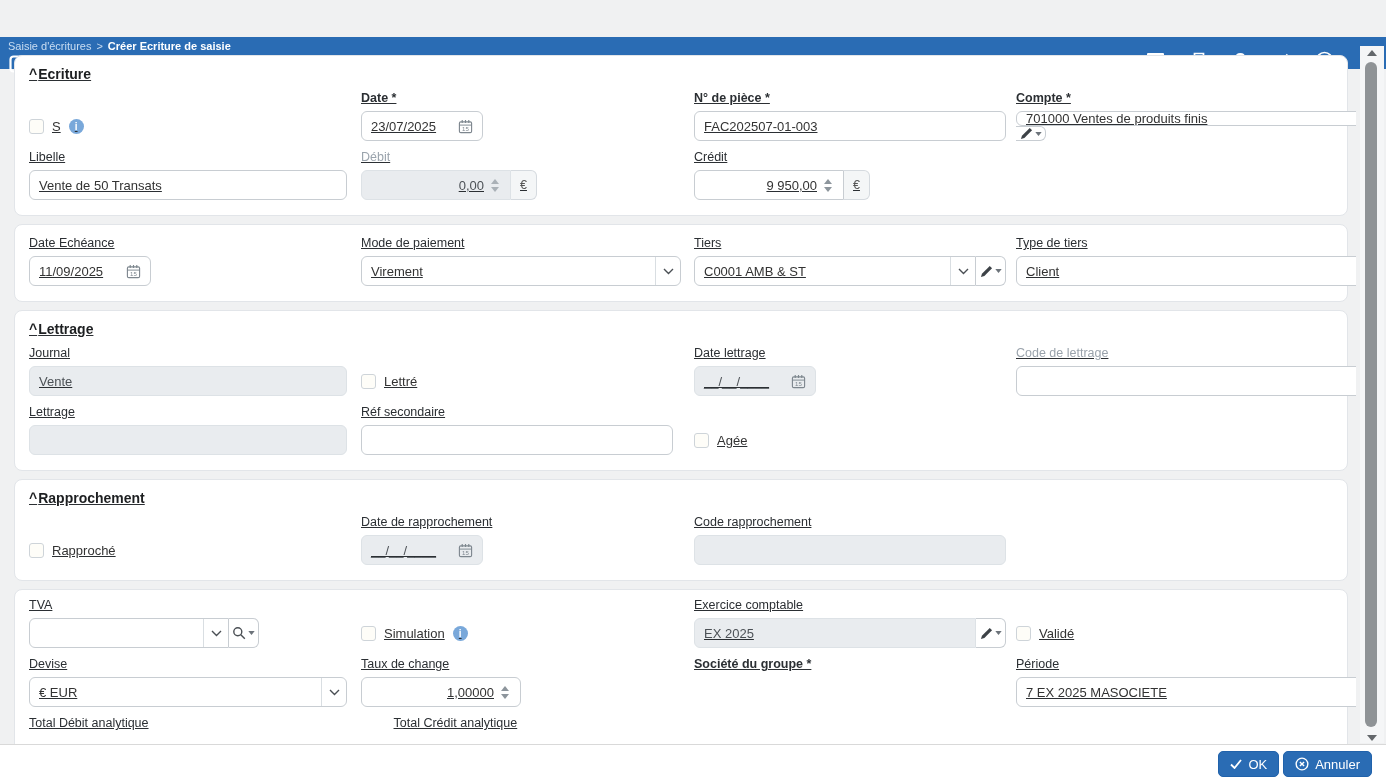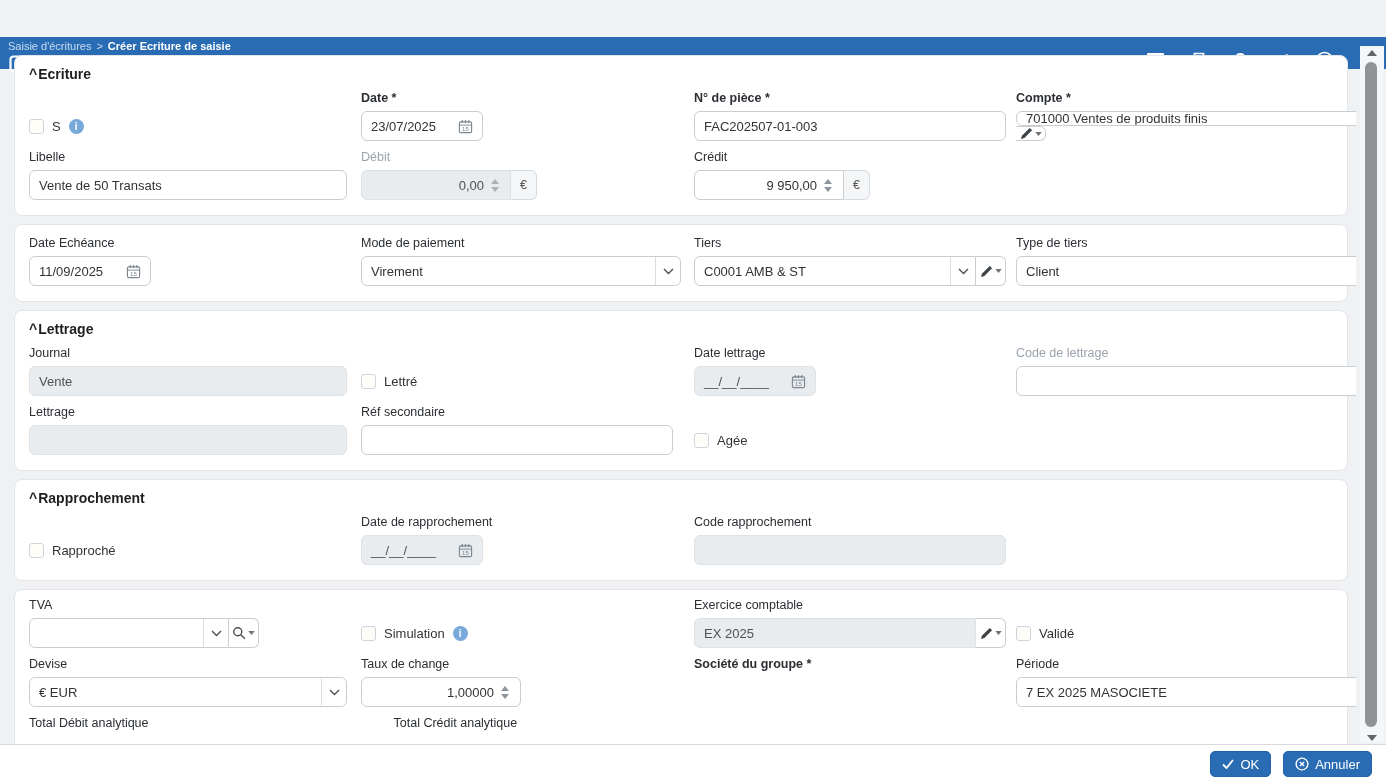--- a/index.html
+++ b/index.html
@@ -14,21 +14,21 @@
   .crumb .cur{color:#ffffff;font-weight:bold;}
   .titlerow{position:absolute;top:16px;left:8px;display:flex;align-items:center;gap:9px;color:#fff;}
   .titletxt{font-size:17px;font-weight:bold;letter-spacing:.2px;}
   .hicons{position:absolute;top:12px;right:52px;display:flex;gap:26px;align-items:center;height:22px;}
   .hic{display:flex;align-items:center;justify-content:center;cursor:pointer;}
   .burger{display:flex;flex-direction:column;gap:3px;}
   .burger i{display:block;width:17px;height:3px;background:#fff;border-radius:1px;}
   .qmark{color:#fff;font-size:19px;font-weight:bold;}
   
   .main{position:absolute;top:44px;left:0;width:1356px;bottom:38px;padding:11px 8px 0 14px;box-sizing:border-box;overflow:hidden;}
-  .card{background:#fff;border:1px solid #e2e5e9;border-radius:8px;padding:8px 14px 13px;margin-bottom:8px;}
+  .card{background:#fff;border:1px solid #e2e5e9;border-radius:8px;padding:8px 14px 13px;margin-bottom:8px;text-decoration:underline;}
   .sec-title{font-size:14px;font-weight:bold;color:#1d1f21;margin:2px 0 9px;display:flex;align-items:baseline;}
   .sec-caret{cursor:pointer;margin-right:1px;}
   .sec-caret::before{content:"^";font-weight:bold;}
   .row{display:grid;grid-template-columns:332px 333px 322px 319px;margin-bottom:9px;}
   .row:last-child{margin-bottom:2px;}
   .lbl{font-size:12.5px;color:#2b2f33;margin-bottom:5px;height:15px;white-space:nowrap;}
   .lbl.req{font-weight:bold;}
   .lbl.dis{color:#9aa3ac;}
   .sp{height:20px;}
   .ctrl{display:flex;align-items:stretch;height:30px;box-sizing:border-box;}
@@ -46,21 +46,21 @@
   .chklbl{font-size:13px;color:#333;margin-left:8px;}
   .info{width:15px;height:15px;border-radius:50%;background:#79a8da;color:#fff;font-size:10px;font-weight:bold;display:inline-flex;align-items:center;justify-content:center;margin-left:8px;cursor:pointer;flex:none;}
   
   .w-c1{width:318px;text-align:right;} .w-c2{width:320px;} .w-c3{width:312px;} .w-c4{width:377px;flex-direction:column;}
   .w-date{width:122px;} .w-num{width:176px;} .w-taux{width:160px;} .w-tva{width:230px;}
   
   .row-totals{display:flex;margin-bottom:2px;}
   .tot2{margin-left:245px;}
   
   .footer{position:absolute;left:0;right:0;bottom:0;height:38px;background:#fff;border-top:1px solid #d9d9d9;}
-  .fbtns{position:absolute;right:14px;top:6px;display:flex;gap:12px;}
+  .fbtns{position:absolute;right:14px;top:6px;display:flex;gap:4px;}
   .btn{display:inline-flex;align-items:center;gap:6px;background:#2a6cb4;color:#fff;border:1px solid #2062ab;border-radius:5px;height:26px;padding:0 11px;font-size:13px;cursor:pointer;box-sizing:border-box;}
   
   .sbar{position:absolute;top:46px;right:2px;width:24px;bottom:40px;background:#f5f6f7;}
   .sb-up,.sb-dn{position:absolute;left:0;width:100%;height:14px;display:flex;align-items:center;justify-content:center;cursor:pointer;}
   .sb-up{top:0;} .sb-dn{bottom:-2px;}
   .sb-thumb{position:absolute;left:5px;width:12px;top:16px;bottom:16px;background:#8f9396;border-radius:7px;cursor:pointer;}
 </style>
 </head>
 <body>
 

